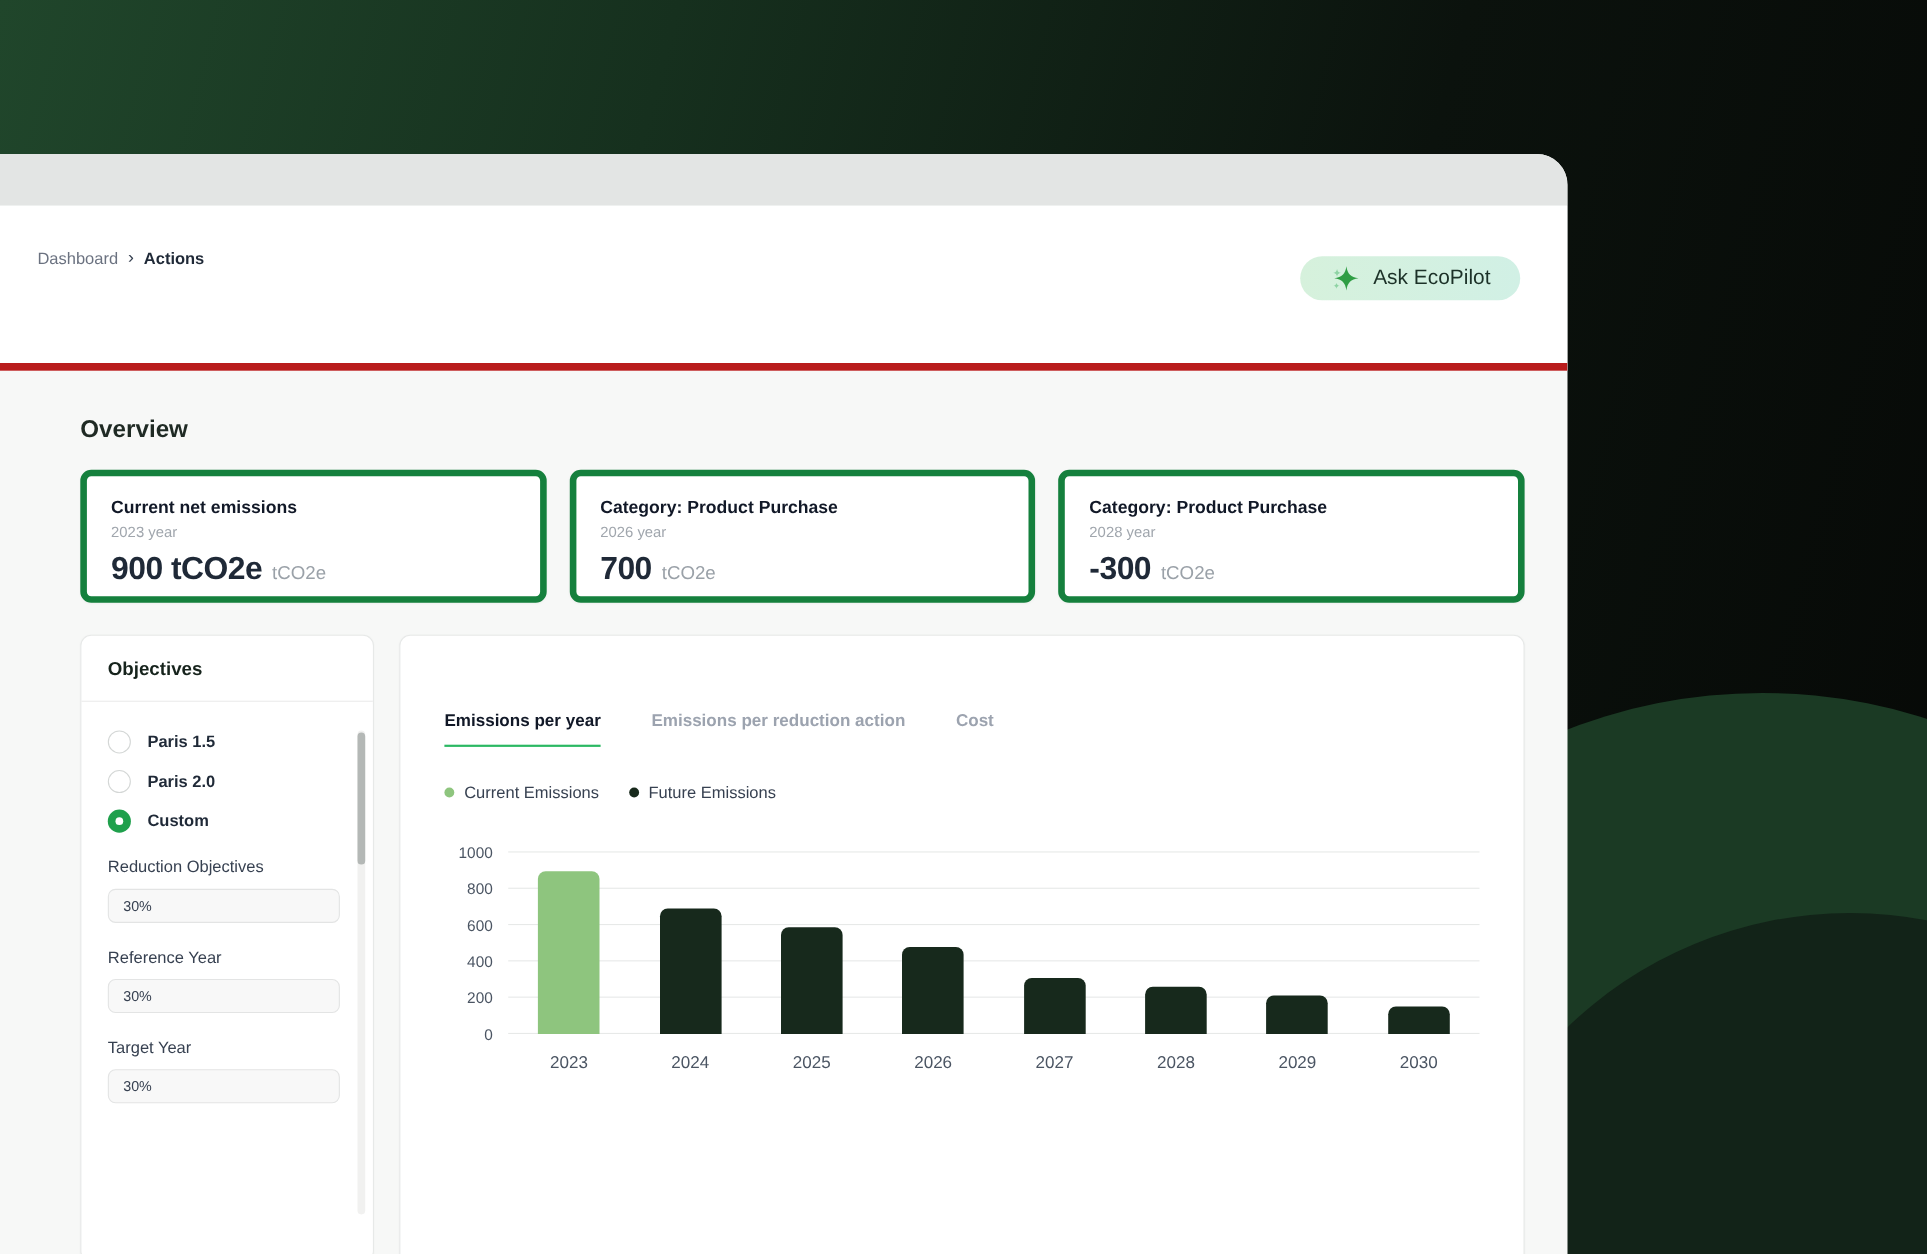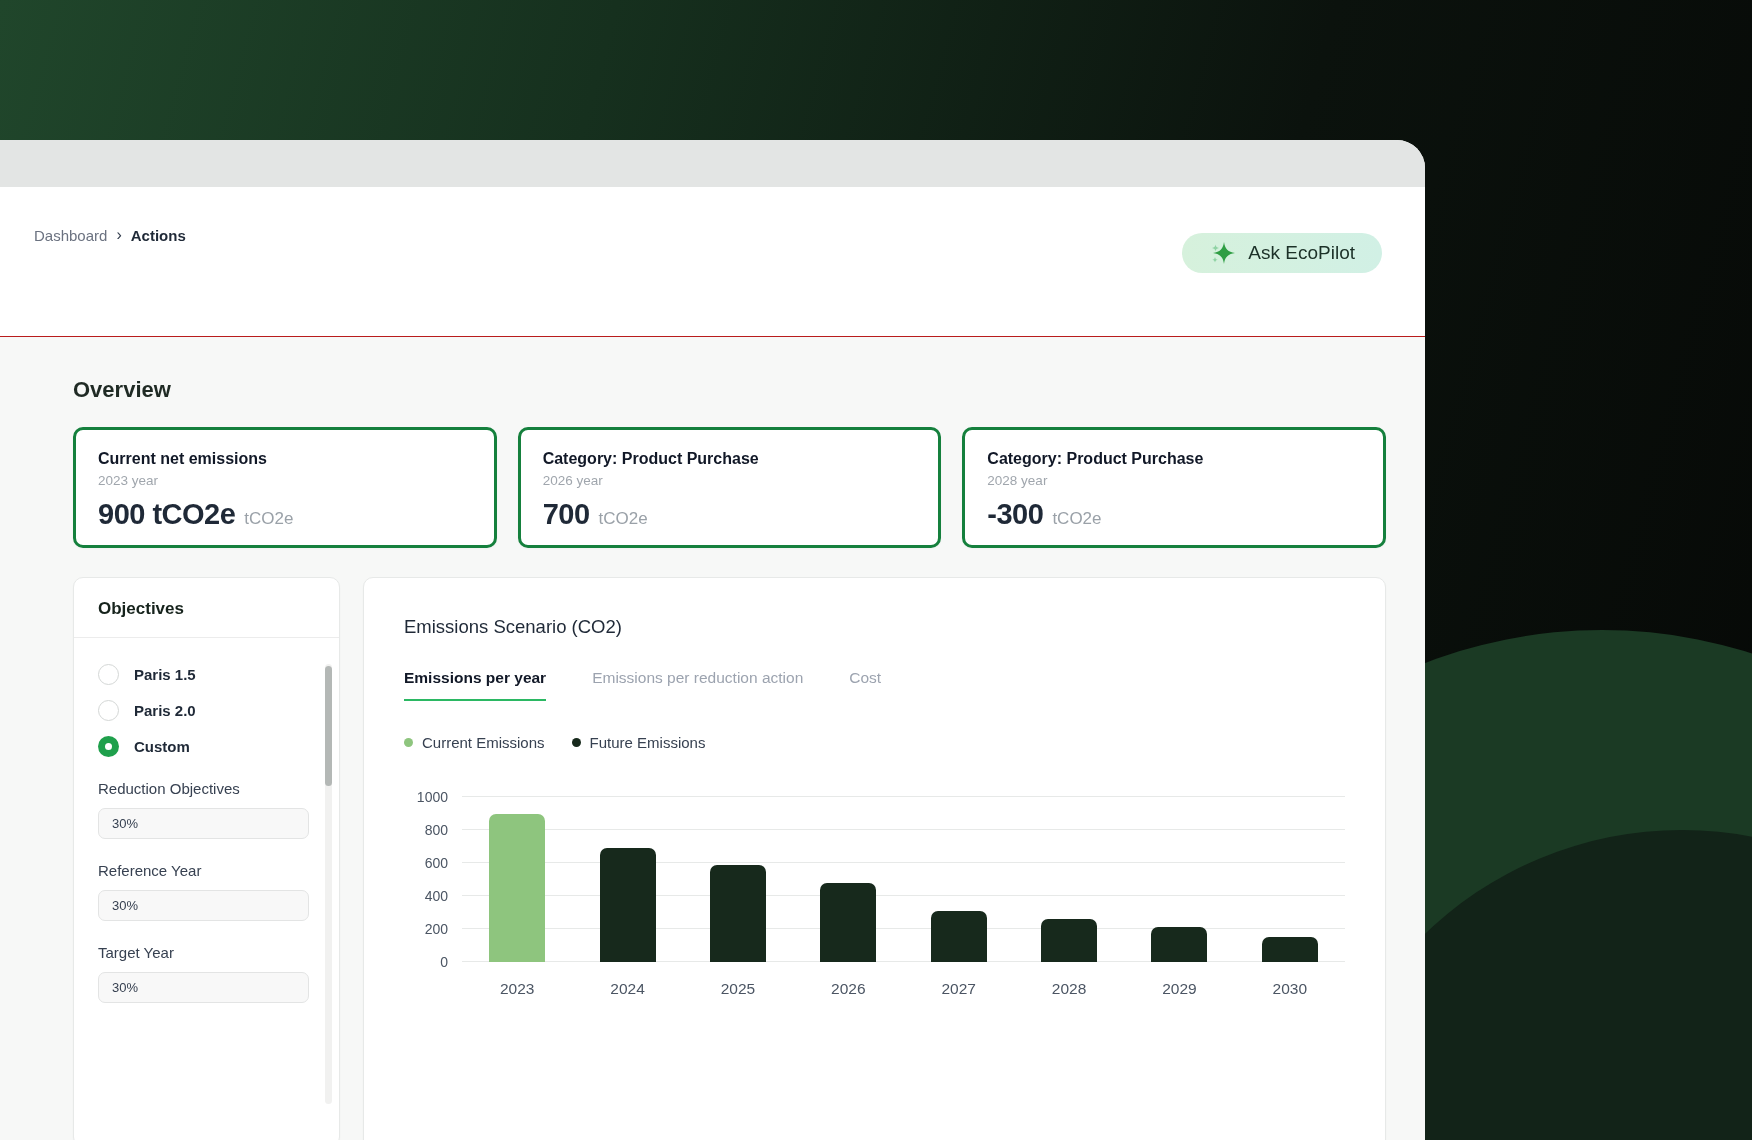--- a/index.html
+++ b/index.html
@@ -10,38 +10,38 @@
     background:linear-gradient(105deg,#20462b 0%,#16301e 30%,#0b120d 65%,#060806 100%);
     color:#1f2937;
   }
   
   .bg-blob-outer { position:absolute; right:-340px; bottom:-470px; width:980px; height:980px; border-radius:50%; background:#1b3a24; }
   .bg-blob-inner { position:absolute; right:-300px; bottom:-430px; width:740px; height:740px; border-radius:50%; background:#122318; }
 
   
   .sheet { position:absolute; left:0; top:140px; width:1425px; height:1100px; background:#f7f8f7; border-top-right-radius:28px; overflow:hidden; }
   .topstrip { height:47px; background:#e3e5e4; }
-  .page-header { background:#fff; padding:40px 43px 0 34px; height:150px; border-bottom:1px solid #b91c1c; position:relative; }
+  .page-header { background:#fff; padding:40px 43px 0 34px; height:150px; border-bottom:7px solid #b91c1c; position:relative; }
 
   .breadcrumb { display:flex; align-items:center; gap:9px; font-size:15px; }
   .crumb-link { color:#6b7280; cursor:pointer; }
   .crumb-sep { color:#374151; font-size:16px; line-height:1; transform:translateY(-1px); }
   .crumb-current { color:#1f2937; font-weight:bold; }
   .page-title { margin-top:16px; font-size:31px; font-weight:bold; color:#25312a; letter-spacing:-0.3px; }
 
   .ask-btn { position:absolute; right:43px; top:46px; display:flex; align-items:center; gap:11px; height:40px; padding:0 27px;
     border:none; border-radius:26px; cursor:pointer; font-family:inherit;
     background:linear-gradient(90deg,#d6f1dc,#d1f0e5); font-size:19px; color:#1c3128; }
   .ask-btn svg { display:block; }
 
   .content { padding:40px 39px 0 73px; }
   .section-heading { font-size:22px; font-weight:bold; color:#1f2a24; }
 
   .stat-grid { margin-top:24px; display:grid; grid-template-columns:repeat(3,1fr); gap:21px; }
-  .stat-card { background:#fff; border:3px solid #15803d; border-radius:10px; padding:20px 22px; height:121px; box-shadow:0 1px 2px rgba(0,0,0,0.03); }
+  .stat-card { background:#fff; border:6px solid #15803d; border-radius:10px; padding:20px 22px; height:121px; box-shadow:0 1px 2px rgba(0,0,0,0.03); }
   .stat-title { font-size:16px; font-weight:bold; color:#111827; }
   .stat-sub { font-size:13.5px; color:#a0a6ad; margin-top:5px; }
   .stat-value-row { margin-top:10px; display:flex; align-items:baseline; gap:9px; }
   .stat-value { font-size:29px; font-weight:600; color:#1f2937; letter-spacing:-0.5px; }
   .stat-unit { font-size:17px; color:#9aa1a8; }
 
   .lower-row { display:flex; gap:23px; margin-top:29px; align-items:flex-start; }
 
   
   .obj-card { width:267px; flex:none; background:#fff; border:1px solid #e7e9e8; border-radius:10px; height:570px; position:relative; box-shadow:0 1px 2px rgba(0,0,0,0.03); }
@@ -54,21 +54,21 @@
   .radio-label { font-size:15px; font-weight:600; color:#1f2937; }
   .field-label { font-size:15px; color:#374151; margin:23px 0 11px; }
   .field-input { width:100%; height:31px; background:#f8f8f8; border:1px solid #e3e4e4; border-radius:7px; font-family:inherit; font-size:13px; color:#374151; padding:0 13px; }
   .scroll-track { position:absolute; top:86px; right:7px; width:7px; height:440px; background:#f1f1f0; border-radius:4px; }
   .scroll-thumb { position:absolute; top:2px; left:0; width:7px; height:120px; background:#b4b8b6; border-radius:4px; cursor:pointer; }
 
   
   .chart-card { flex:1; background:#fff; border:1px solid #e7e9e8; border-radius:10px; padding:38px 40px; height:640px; box-shadow:0 1px 2px rgba(0,0,0,0.03); }
   .chart-title { font-size:18.5px; font-weight:500; color:#1f2937; }
   .tabs { margin-top:31px; display:flex; gap:46px; font-size:15.5px; }
-  .tab { color:#9ca3af; padding-bottom:12px; cursor:pointer; }
+  .tab { color:#9ca3af; padding-bottom:12px; cursor:pointer;font-weight:bold; }
   .tab.active { color:#111827; font-weight:bold; border-bottom:2.5px solid #2bb863; }
   .legend { margin-top:33px; display:flex; gap:27px; align-items:center; }
   .legend-item { display:flex; align-items:center; gap:9px; }
   .legend-dot { width:9px; height:9px; border-radius:50%; background:#8ec57e; }
   .legend-label { font-size:15px; color:#374151; }
 
   .plot { position:relative; height:165px; margin-left:58px; margin-top:46px; }
   .gridline { position:absolute; left:0; right:0; height:1px; background:#e7e9e8; }
   .ytick { position:absolute; right:100%; margin-right:14px; transform:translateY(50%); font-size:14px; color:#4b5563; white-space:nowrap; }
   .bars { position:absolute; left:0; right:0; top:0; bottom:0; display:flex; }
@@ -160,21 +160,20 @@
 
           <div class="field-label">Target Year</div>
           <input class="field-input" value="30%" style="">
         </div>
         <div class="scroll-track">
           <div class="scroll-thumb"></div>
         </div>
       </div>
 
       <div class="chart-card">
-        <div class="chart-title">Emissions Scenario (CO2)</div>
 
         <div class="tabs">
           <div class="tab active">Emissions per year</div>
           <div class="tab">Emissions per reduction action</div>
           <div class="tab">Cost</div>
         </div>
 
         <div class="legend">
           <div class="legend-item">
             <span class="legend-dot" style="background: rgb(142, 197, 126);"></span>

